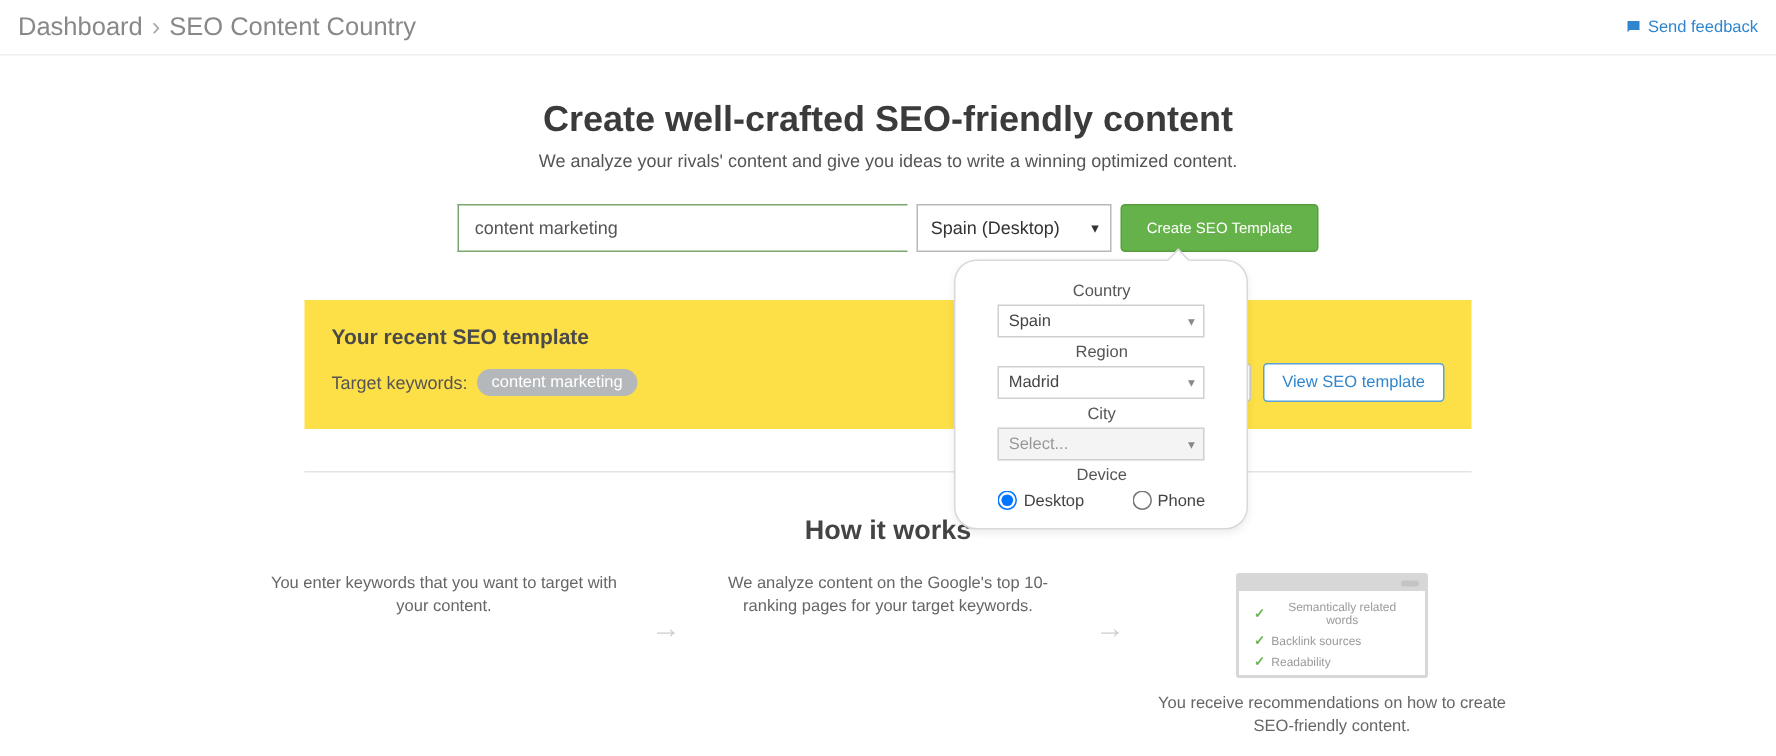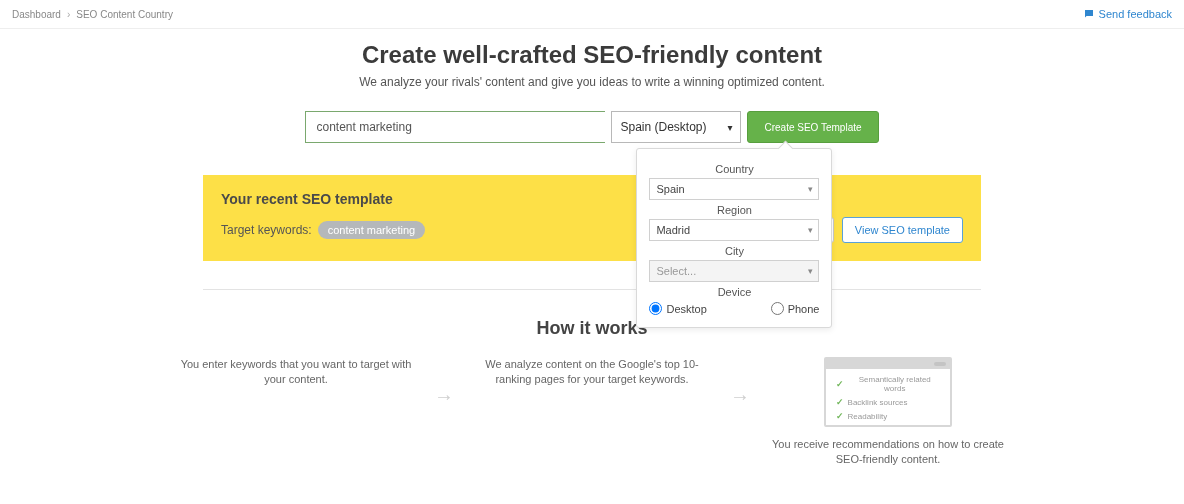--- a/index.html
+++ b/index.html
@@ -11,27 +11,27 @@
     background: #fff;
     width: 1184px;
   }
   .topbar {
     display: flex;
     justify-content: space-between;
     align-items: center;
     padding: 8px 12px;
     border-bottom: 1px solid #eee;
   }
-  .breadcrumb { display: flex; align-items: center; gap: 6px; color: #888; font-size: 10px; }
+  .breadcrumb { display: flex; align-items: center; gap: 6px; color: #888; font-size: 17px; }
   .breadcrumb a { color: #888; text-decoration: none; }
   .breadcrumb .sep { color: #aaa; }
   .feedback { display: flex; align-items: center; gap: 4px; color: #2f86cf; font-size: 11px; cursor: pointer; }
   .feedback svg { width: 12px; height: 12px; fill: #2f86cf; }
 
-  .hero { text-align: center; margin-top: 12px; }
+  .hero { text-align: center; margin-top: 29px; }
   .hero h1 { font-size: 24px; font-weight: 700; color: #3b3b3b; margin: 0 0 6px 0; }
   .hero p { font-size: 12px; color: #555; margin: 0 0 22px 0; }
 
   .form-row { display: flex; justify-content: center; gap: 6px; position: relative; z-index: 2;}
   .kw-input {
     width: 300px; height: 32px; border: 1px solid #7aa86e; border-right: none;
     padding: 0 10px; font-size: 12px; color: #555; outline: none;
   }
   .locale-trigger {
     width: 130px; height: 32px; border: 1px solid #b8b8b8;
@@ -40,22 +40,22 @@
     position: relative;
   }
   .locale-trigger .chev { font-size: 10px; }
   .create-btn {
     height: 32px; padding: 0 16px; background: #66b24a; color: #fff;
     border: 1px solid #579e3e; font-size: 10px; border-radius: 3px; cursor: pointer;
   }
 
   .popover {
     position: absolute; top: 36px; left: 50%; transform: translateX(-40px);
-    width: 196px; background: #fff; border: 1px solid #d9d9d9; border-radius: 3px;
-    box-shadow: 0 2px 6px rgba(0,0,0,0.08); padding: 10px 12px 12px;
+    width: 196px; background: #fff; border: 1px solid #d9d9d9; border-radius: 15px;
+    box-shadow: 0 2px 6px rgba(0,0,0,0.08); padding: 10px 28px 12px;
     z-index: 10;
   }
   .popover::before {
     content: ""; position: absolute; top: -6px; right: 40px;
     width: 10px; height: 10px; background: #fff;
     border-left: 1px solid #d9d9d9; border-top: 1px solid #d9d9d9;
     transform: rotate(45deg);
   }
   .popover label { display: block; font-size: 11px; color: #555; margin: 4px 0 3px; }
   .popover .select {

